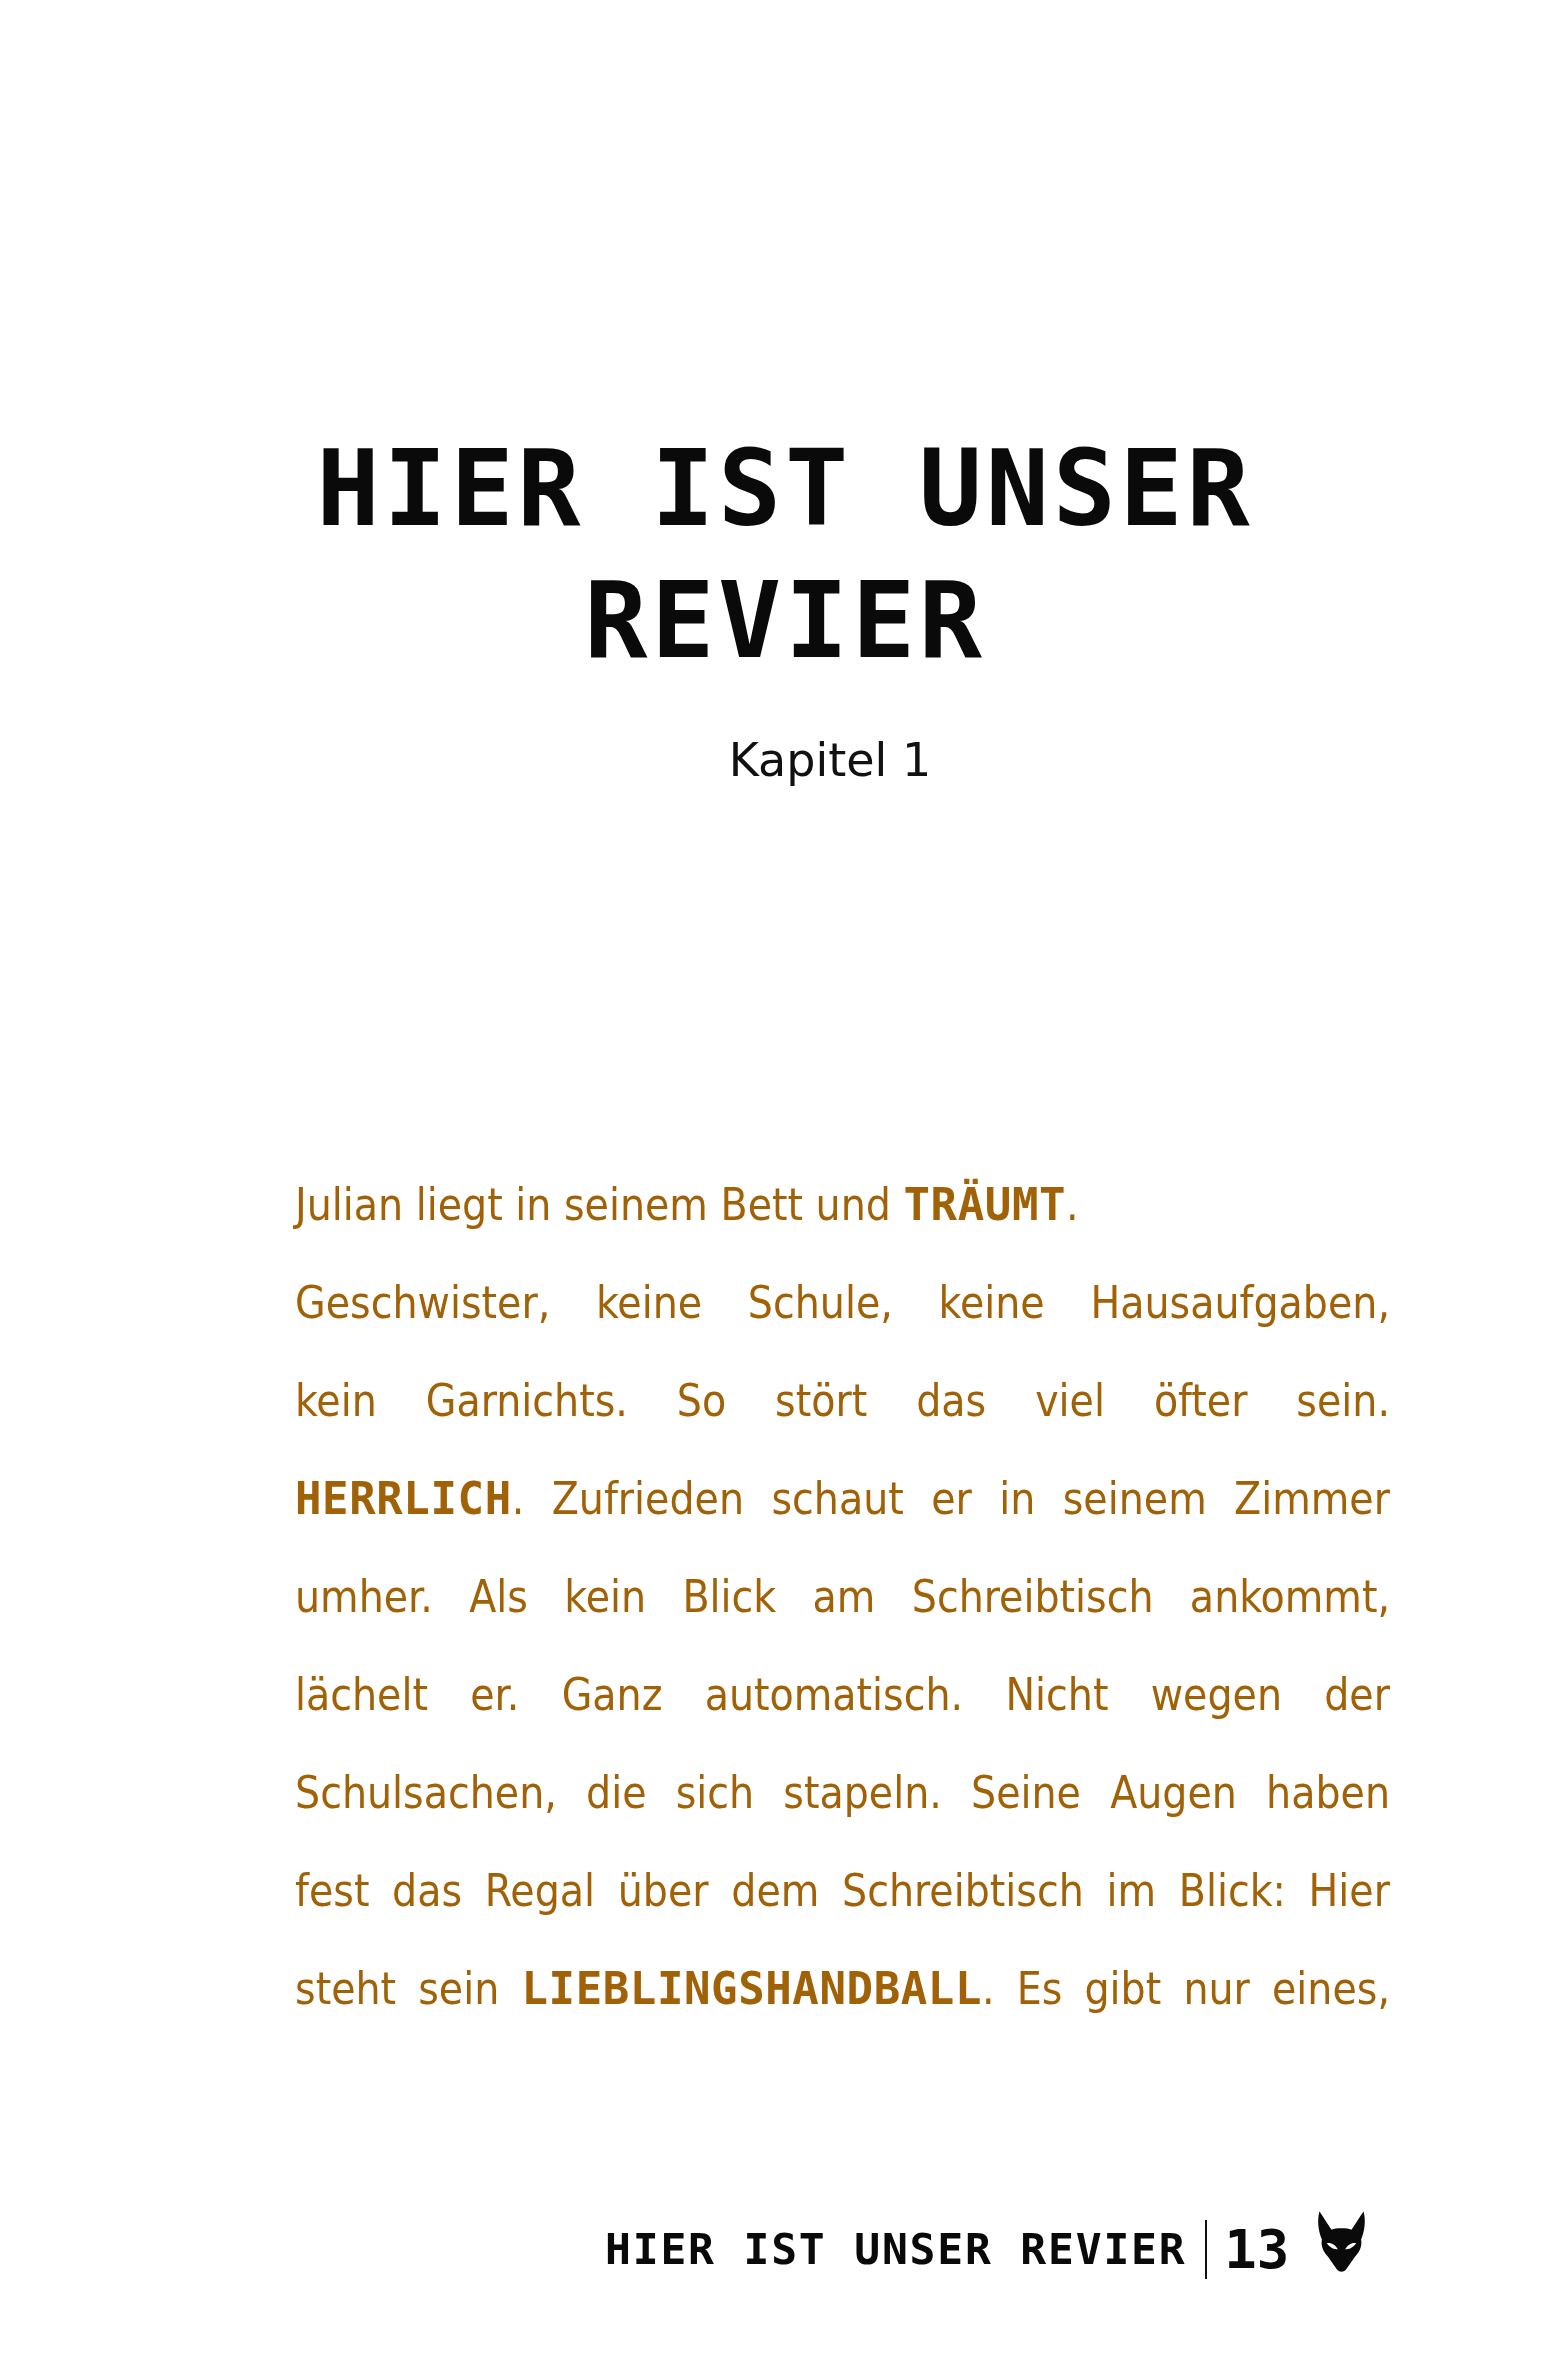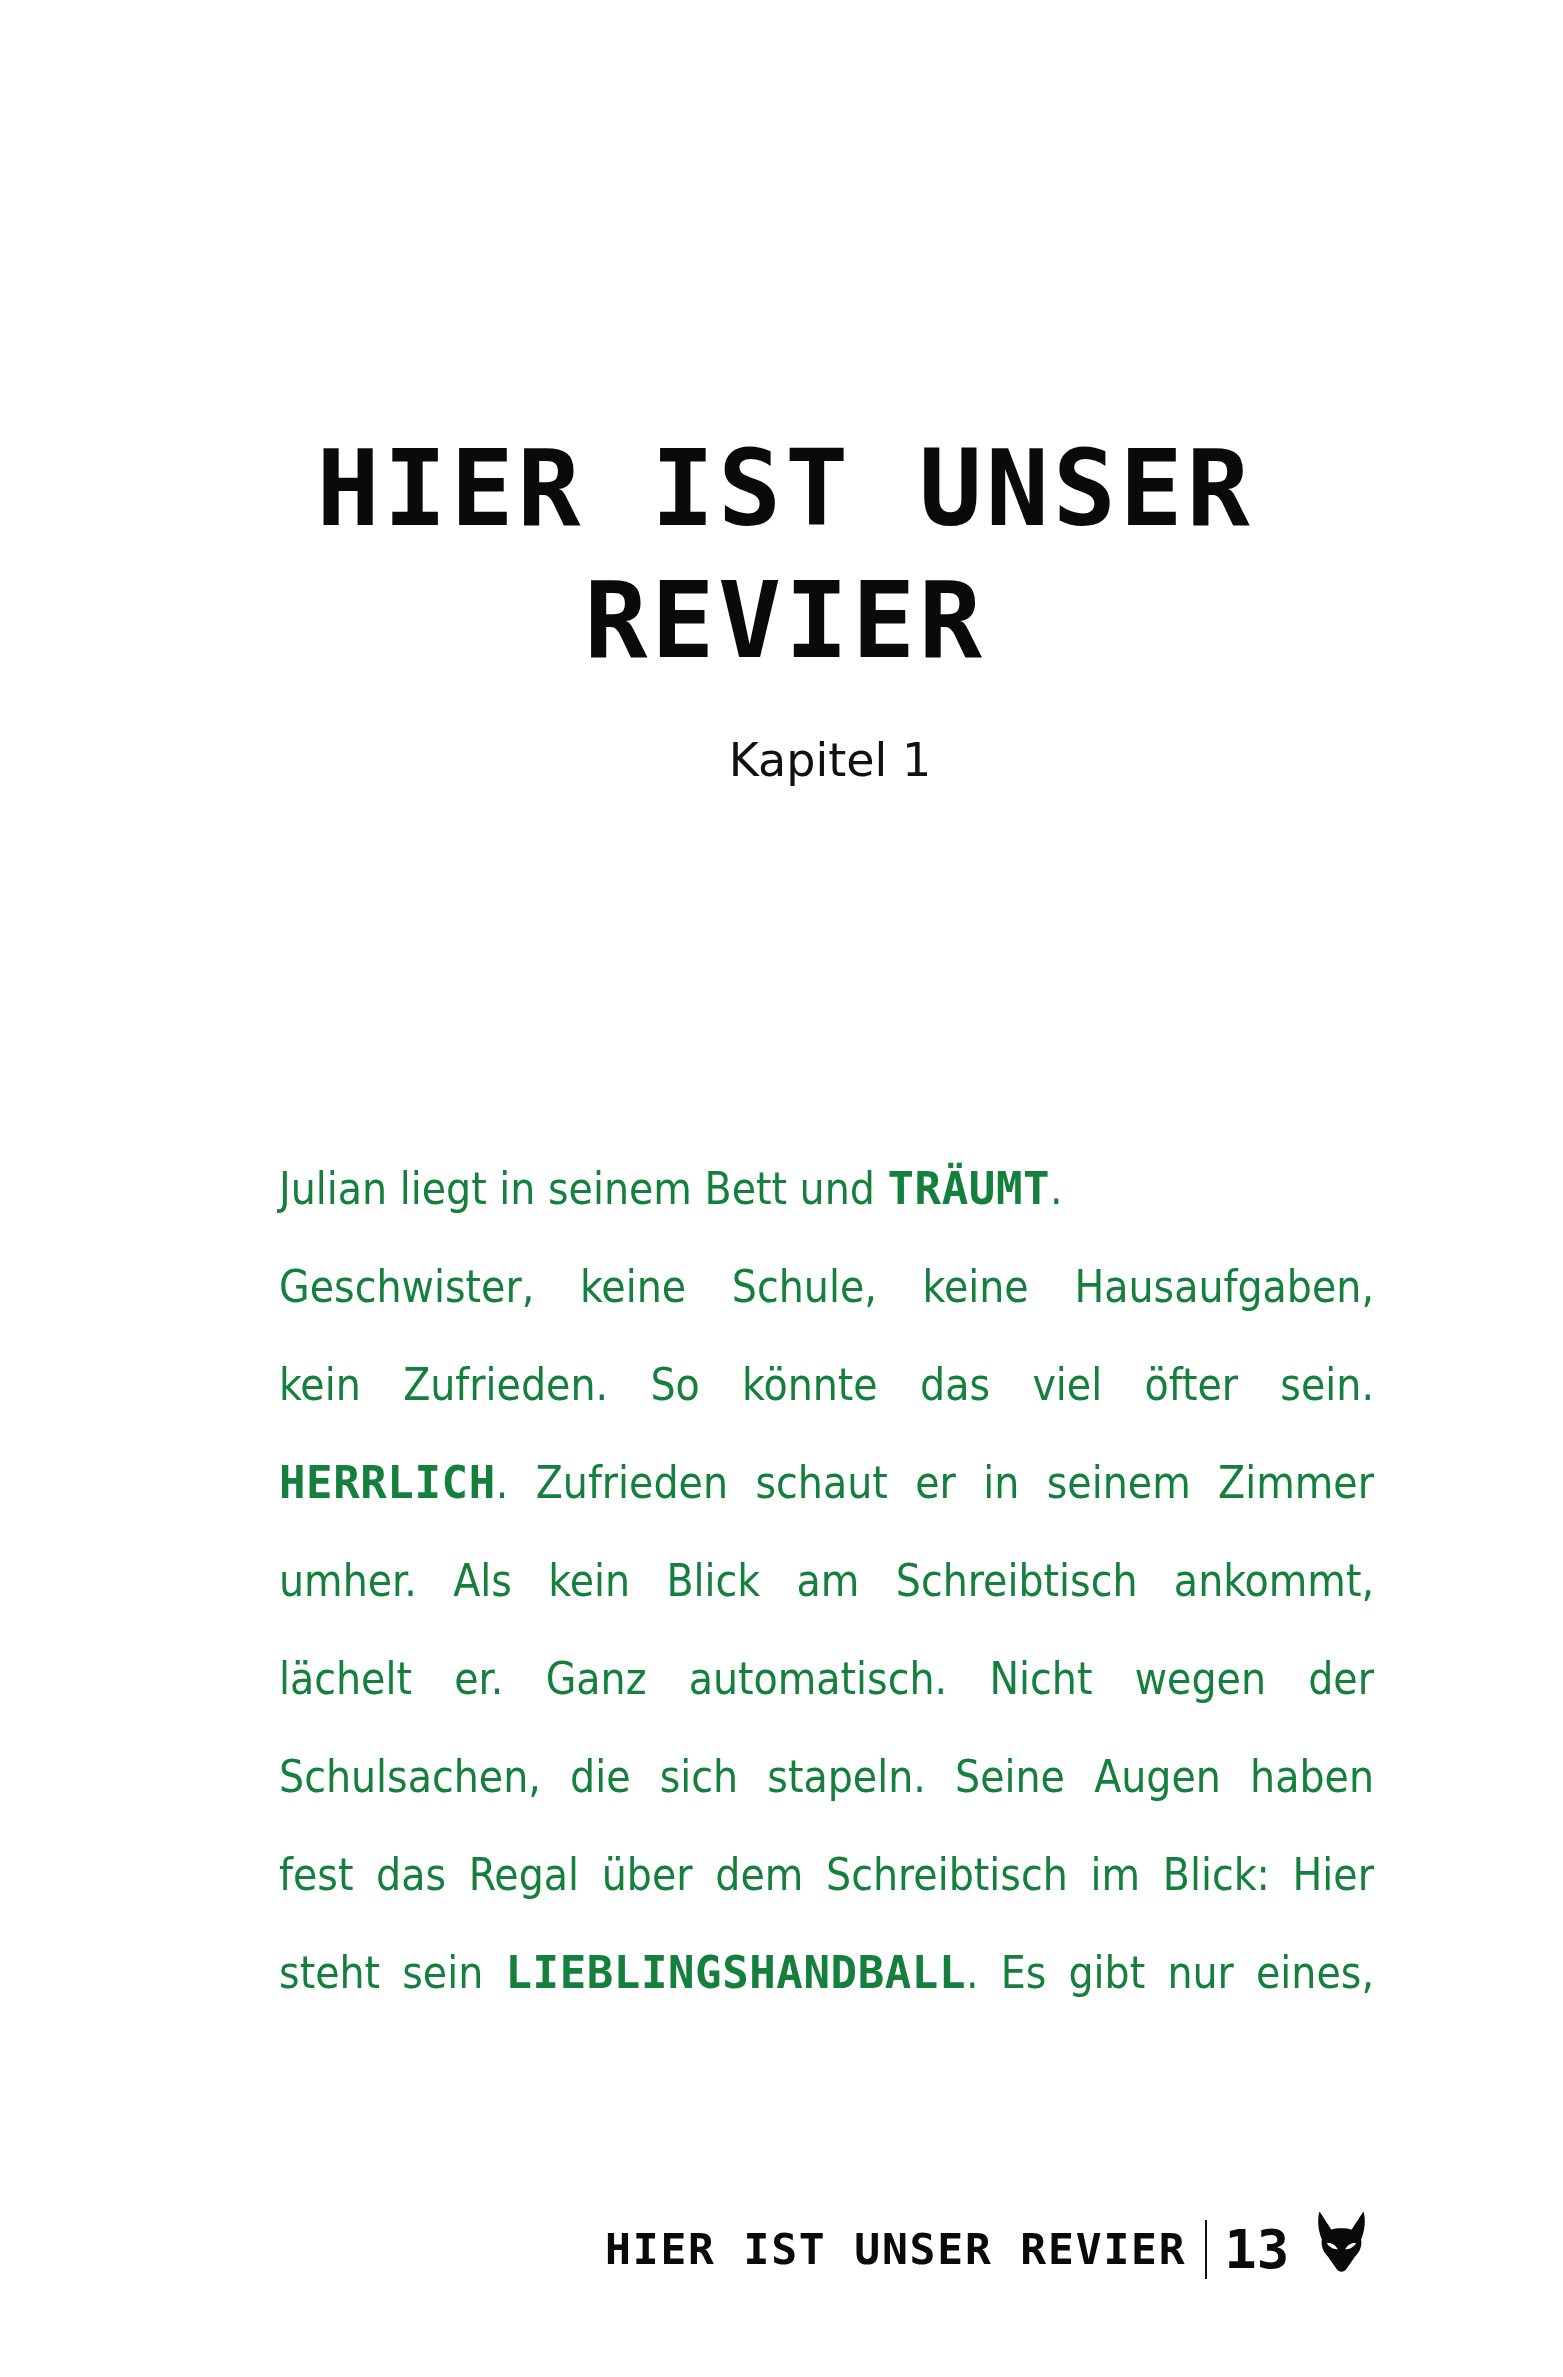--- a/index.html
+++ b/index.html
@@ -46,26 +46,26 @@
       font-size: 46px;
       line-height: 59px;
       color: #111111;
       padding-left: 48px;
     }
     .body-text {
       position: absolute;
       left: 279px;
       top: 1140px;
       width: 1095px;
-      margin: 0;
+      margin: 16px;
       font-family: "DejaVu Sans", sans-serif;
       font-stretch: condensed;
       font-size: 44px;
       line-height: 98px;
-      color: #15803d;
+      color: #a16207;
     }
     .body-line {
       display: block;
       height: 98px;
       white-space: nowrap;
       text-align: justify;
       text-align-last: justify;
       transform-origin: left center;
     }
     .emph {
@@ -118,21 +118,21 @@
   <h1 class="chapter-title">
     <span>HIER IST UNSER</span>
     <span>REVIER</span>
   </h1>
 
   <div class="chapter-label">Kapitel 1</div>
 
   <div class="body-text" id="body-text">
       <span class="body-line" style="text-align-last: left; text-align: left; display: block; width: 1095px;"><span>Julian liegt in seinem Bett und </span><span class="emph">TRÄUMT</span><span>.</span></span>
       <span class="body-line" style="display: block; width: 1095px;"><span>Geschwister, keine Schule, keine Hausaufgaben,</span></span>
-      <span class="body-line" style="display: block; width: 1095px;"><span>kein Zufrieden. So könnte das viel öfter sein.</span></span>
+      <span class="body-line" style="display: block; width: 1095px;"><span>kein Garnichts. So stört das viel öfter sein.</span></span>
       <span class="body-line" style="display: block; width: 1095px;"><span class="emph">HERRLICH</span><span>. Zufrieden schaut er in seinem Zimmer</span></span>
       <span class="body-line" style="display: block; width: 1095px;"><span>umher. Als kein Blick am Schreibtisch ankommt,</span></span>
       <span class="body-line" style="display: block; width: 1095px;"><span>lächelt er. Ganz automatisch. Nicht wegen der</span></span>
       <span class="body-line" style="display: block; width: 1095px;"><span>Schulsachen, die sich stapeln. Seine Augen haben</span></span>
       <span class="body-line" style="display: block; width: 1095px;"><span>fest das Regal über dem Schreibtisch im Blick: Hier</span></span>
       <span class="body-line" style="display: block; width: 1095px;"><span>steht sein </span><span class="emph">LIEBLINGSHANDBALL</span><span>. Es gibt nur eines,</span></span>
     </div>
 
   <div class="footer">
     <span class="running-title">HIER IST UNSER REVIER</span>

